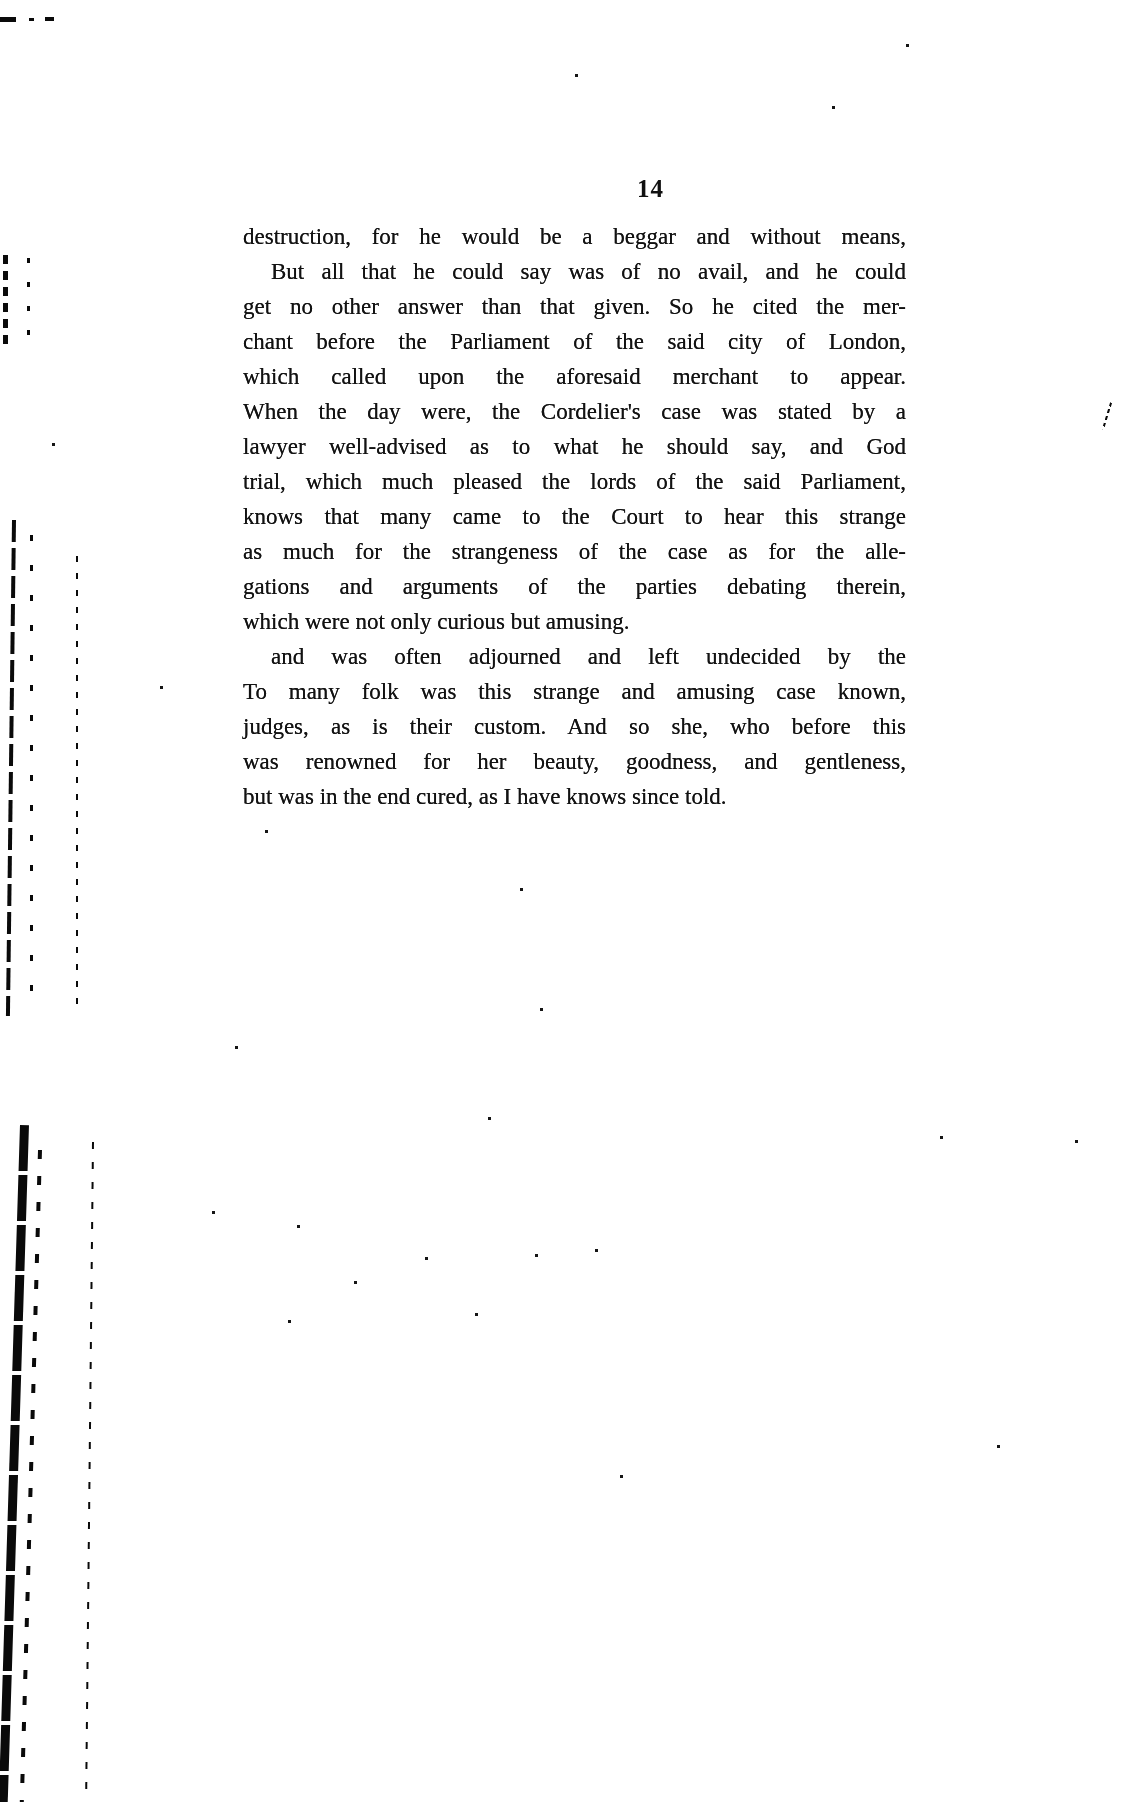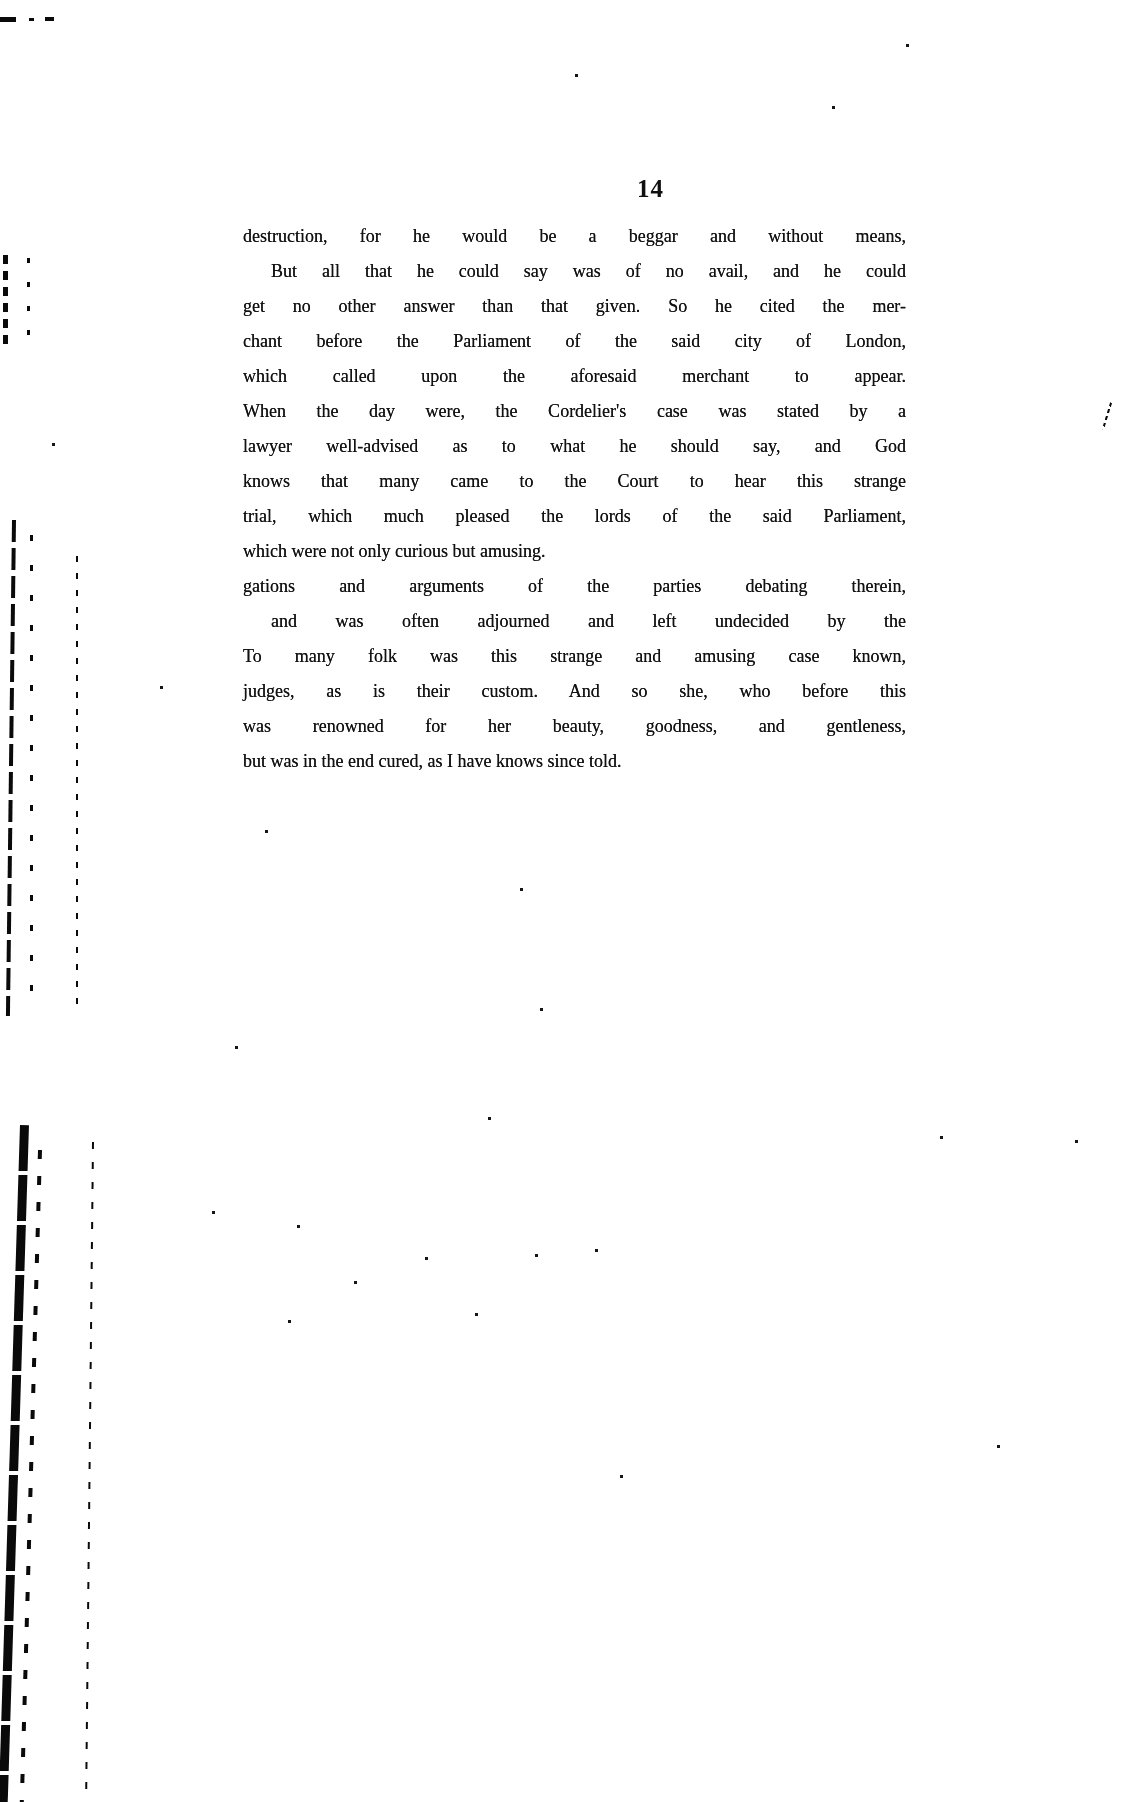--- a/index.html
+++ b/index.html
@@ -19,21 +19,21 @@
     font-weight: bold;
     color: #101010;
     letter-spacing: 1px;
   }
 
   .text-block {
     position: absolute;
     top: 219px; left: 243px;
     width: 663px;
     color: #121212;
-    font-size: 18px;
+    font-size: 23px;
   }
   .paragraph { margin: 0; padding: 0; }
   .line {
     line-height: 35px;
     text-align: justify;
     text-align-last: justify;
     text-shadow: 0 0 0.6px rgba(10,10,10,0.85);
   }
   .line.last { text-align-last: left; }
   .paragraph.indent .line:first-child { text-indent: 28px; }
@@ -102,24 +102,25 @@
       <div class="paragraph">
         <div class="line">destruction, for he would be a beggar and without means,</div>
       </div>
       <div class="paragraph indent">
         <div class="line">But all that he could say was of no avail, and he could</div>
         <div class="line">get no other answer than that given.  So he cited the mer-</div>
         <div class="line">chant before the Parliament of the said city of London,</div>
         <div class="line">which called upon the aforesaid merchant to appear.</div>
         <div class="line">When the day were, the Cordelier's case was stated by a</div>
         <div class="line">lawyer well-advised as to what he should say, and God</div>
+        <div class="line">trial, which much pleased the lords of the said Parliament,</div>
         <div class="line">knows that many came to the Court to hear this strange</div>
-        <div class="line">trial, which much pleased the lords of the said Parliament,</div>
+        <div class="line">as much for the strangeness of the case as for the alle-</div>
+        <div class="line">gations and arguments of the parties debating therein,</div>
         <div class="line last">which were not only curious but amusing.</div>
-        <div class="line">gations and arguments of the parties debating therein,</div>
       </div>
       <div class="paragraph indent">
         <div class="line">and was often adjourned and left undecided by the</div>
         <div class="line">To many folk was this strange and amusing case known,</div>
         <div class="line">judges, as is their custom.  And so she, who before this</div>
         <div class="line">was renowned for her beauty, goodness, and gentleness,</div>
         <div class="line last">but was in the end cured, as I have knows since told.</div>
       </div>
     </div>
 

